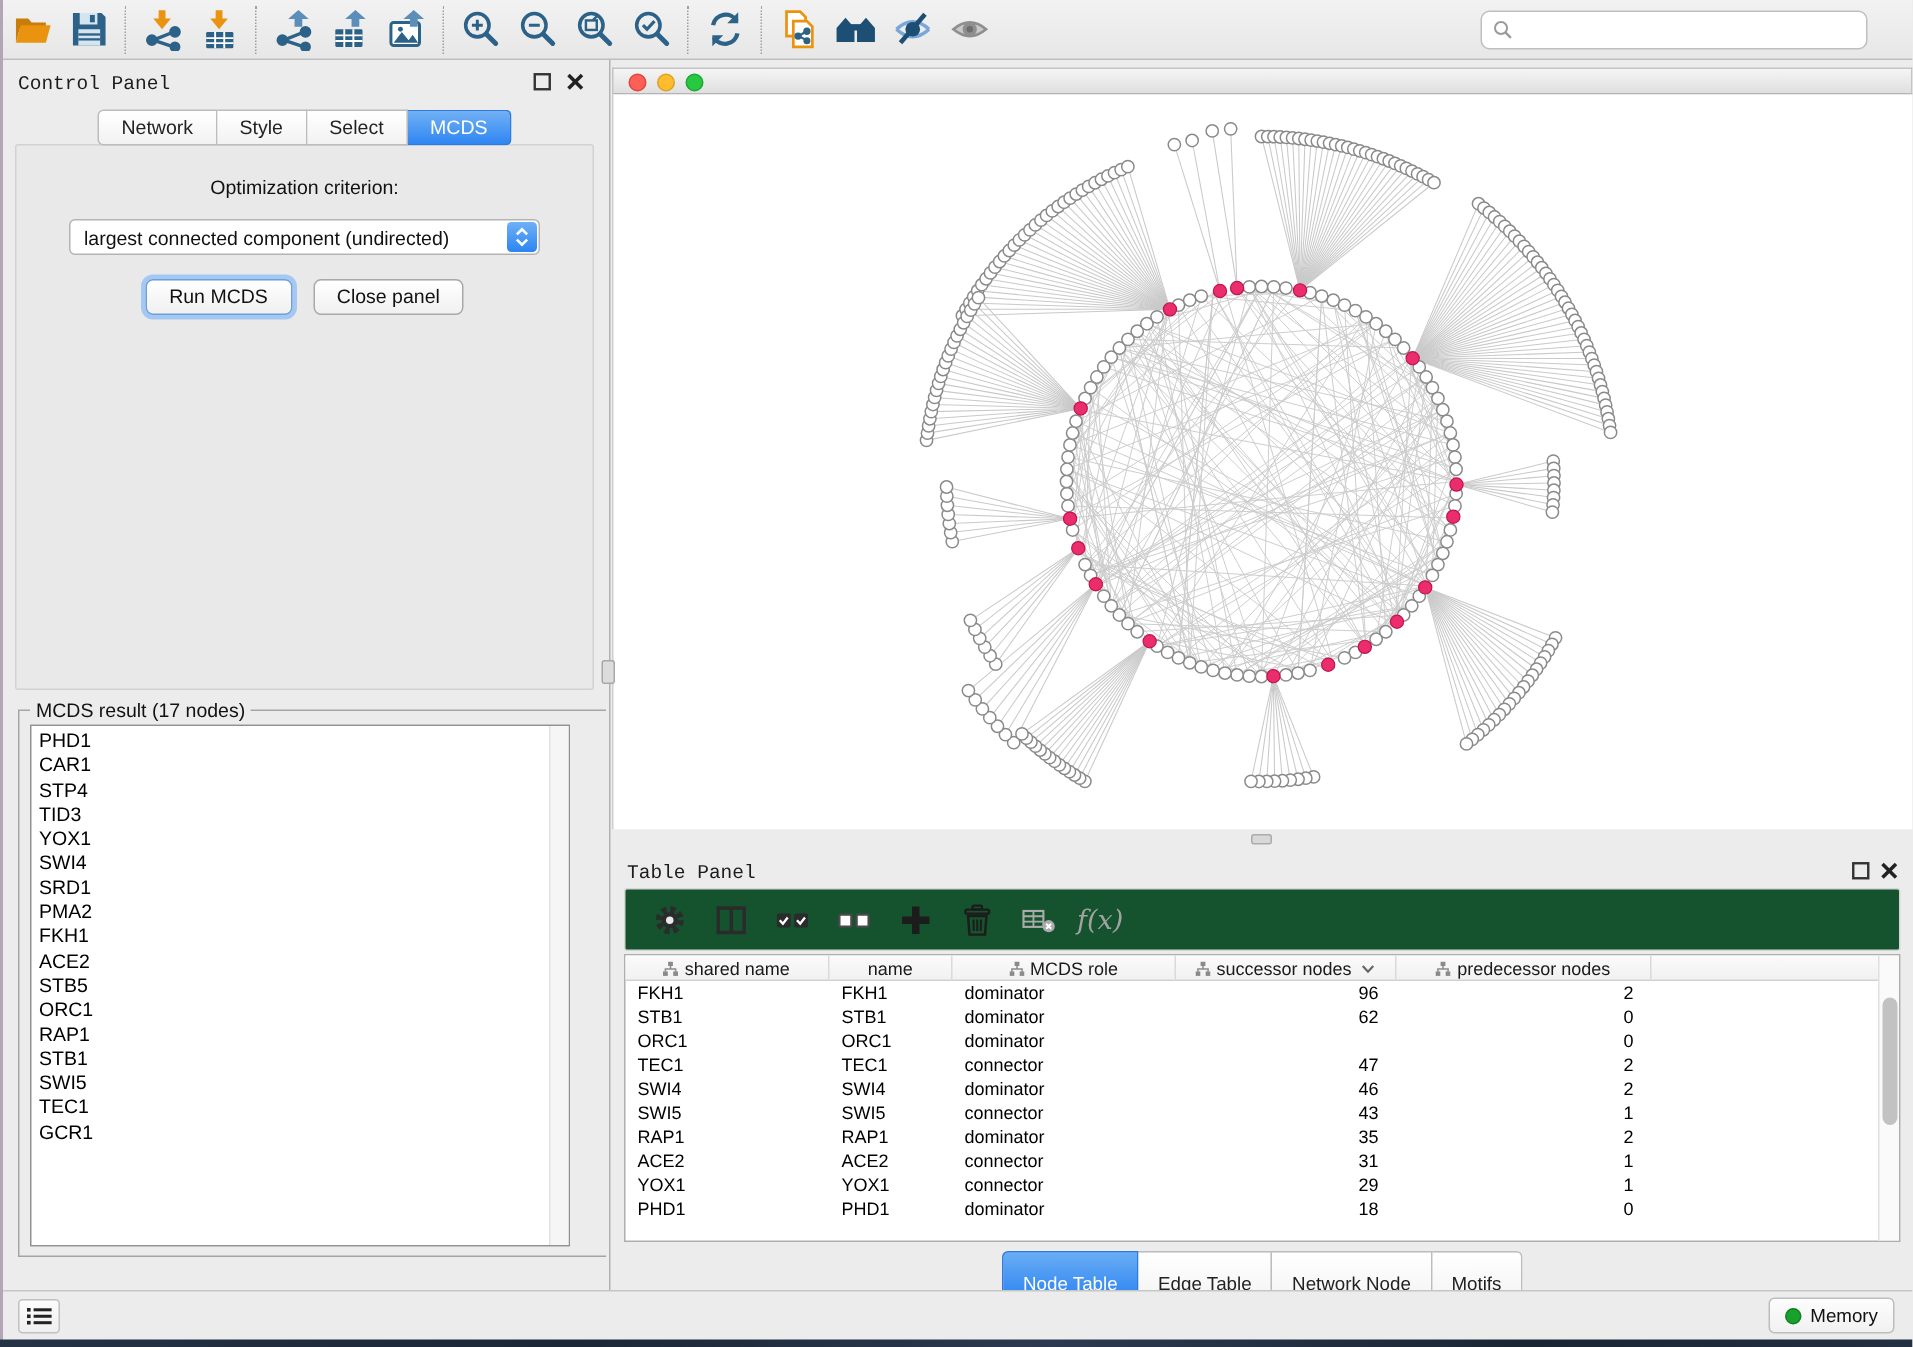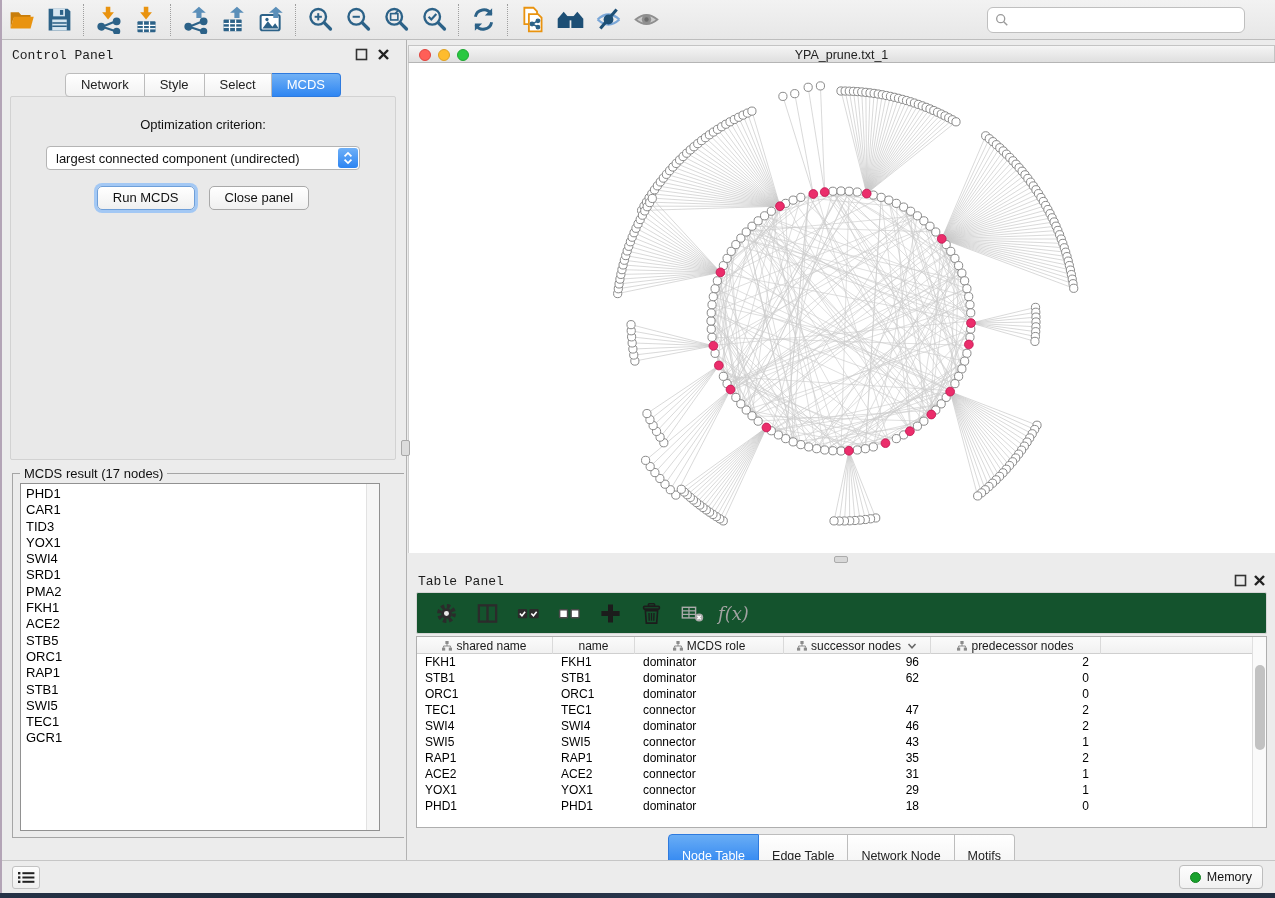--- a/index.html
+++ b/index.html
@@ -332,20 +332,21 @@
         <div class="cp-tab">Select</div>
         <div class="cp-tab active">MCDS</div>
       </div>
     <div id="mcds-group">
       <div id="mcds-border"></div>
       <div id="mcds-legend">MCDS result (17 nodes)</div>
       <div id="mcds-list-wrap">
         <div id="mcds-list">
             <div class="mcds-item">PHD1</div>
             <div class="mcds-item">CAR1</div>
+            <div class="mcds-item">STP4</div>
             <div class="mcds-item">TID3</div>
             <div class="mcds-item">YOX1</div>
             <div class="mcds-item">SWI4</div>
             <div class="mcds-item">SRD1</div>
             <div class="mcds-item">PMA2</div>
             <div class="mcds-item">FKH1</div>
             <div class="mcds-item">ACE2</div>
             <div class="mcds-item">STB5</div>
             <div class="mcds-item">ORC1</div>
             <div class="mcds-item">RAP1</div>
@@ -362,21 +363,20 @@
   <div id="v-splitter">
       <div class="line"></div>
       <div class="handle"></div>
     </div>
 
   <div id="right-region">
     <div id="net-titlebar">
       <span class="tl" id="tl-close"></span>
       <span class="tl" id="tl-min"></span>
       <span class="tl" id="tl-max"></span>
-      <div id="net-title">YPA_prune.txt_1</div>
     </div>
     <div id="net-canvas">
       <svg id="graph" width="867" height="490" viewBox="0 0 867 490">
           <g stroke="#9a9a9a" stroke-width="0.65" opacity="0.5">
             <line x1="508.41208279802146" y1="152.8277907312568" x2="304.30265740527045" y2="233.64042910385578"></line>
             <line x1="545.9198684057022" y1="320.627977633223" x2="304.30265740527045" y2="233.64042910385578"></line>
             <line x1="326.8277907312568" y1="181.5879172019785" x2="308.36265288163" y2="298.1722092687432"></line>
             <line x1="303.02508882911786" y1="274.2933203633596" x2="501.6574833472695" y2="148.23736968473798"></line>
             <line x1="322.23736968473804" y1="327.6574833472696" x2="369.37202236677695" y2="144.0801315942978"></line>
             <line x1="376.6486920965405" y1="140.3724831794175" x2="501.65748334726953" y2="367.76263031526196"></line>

